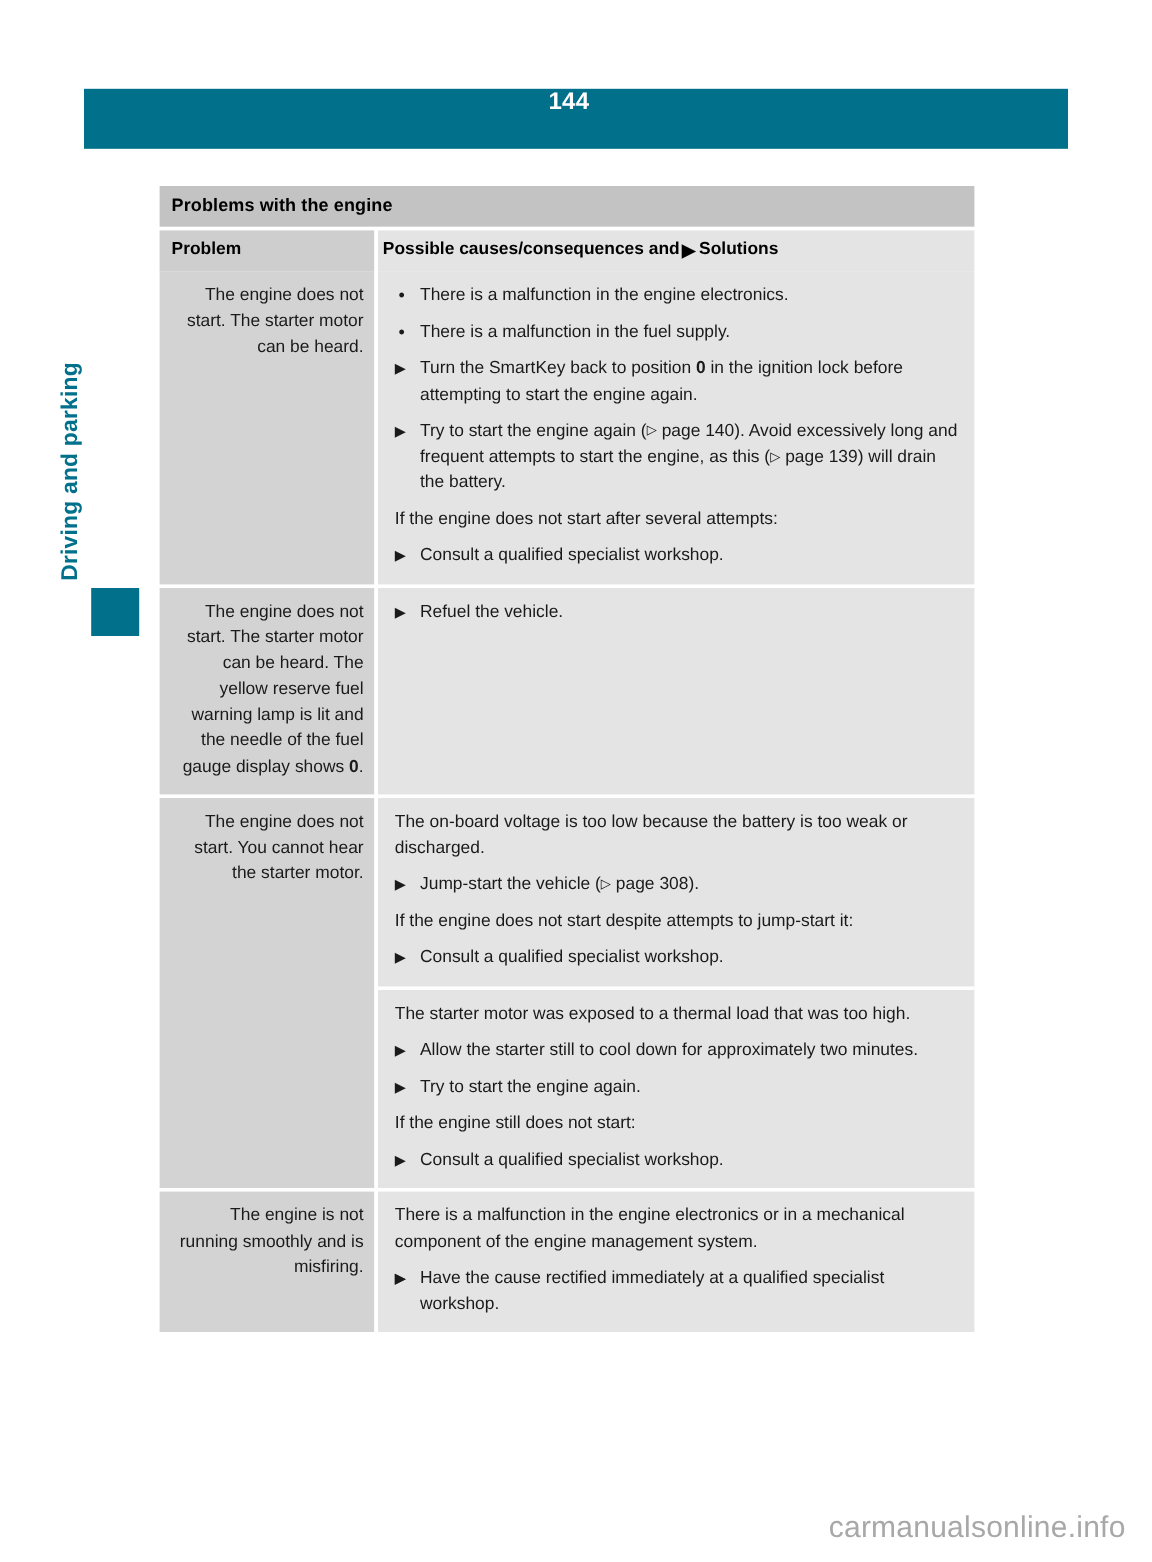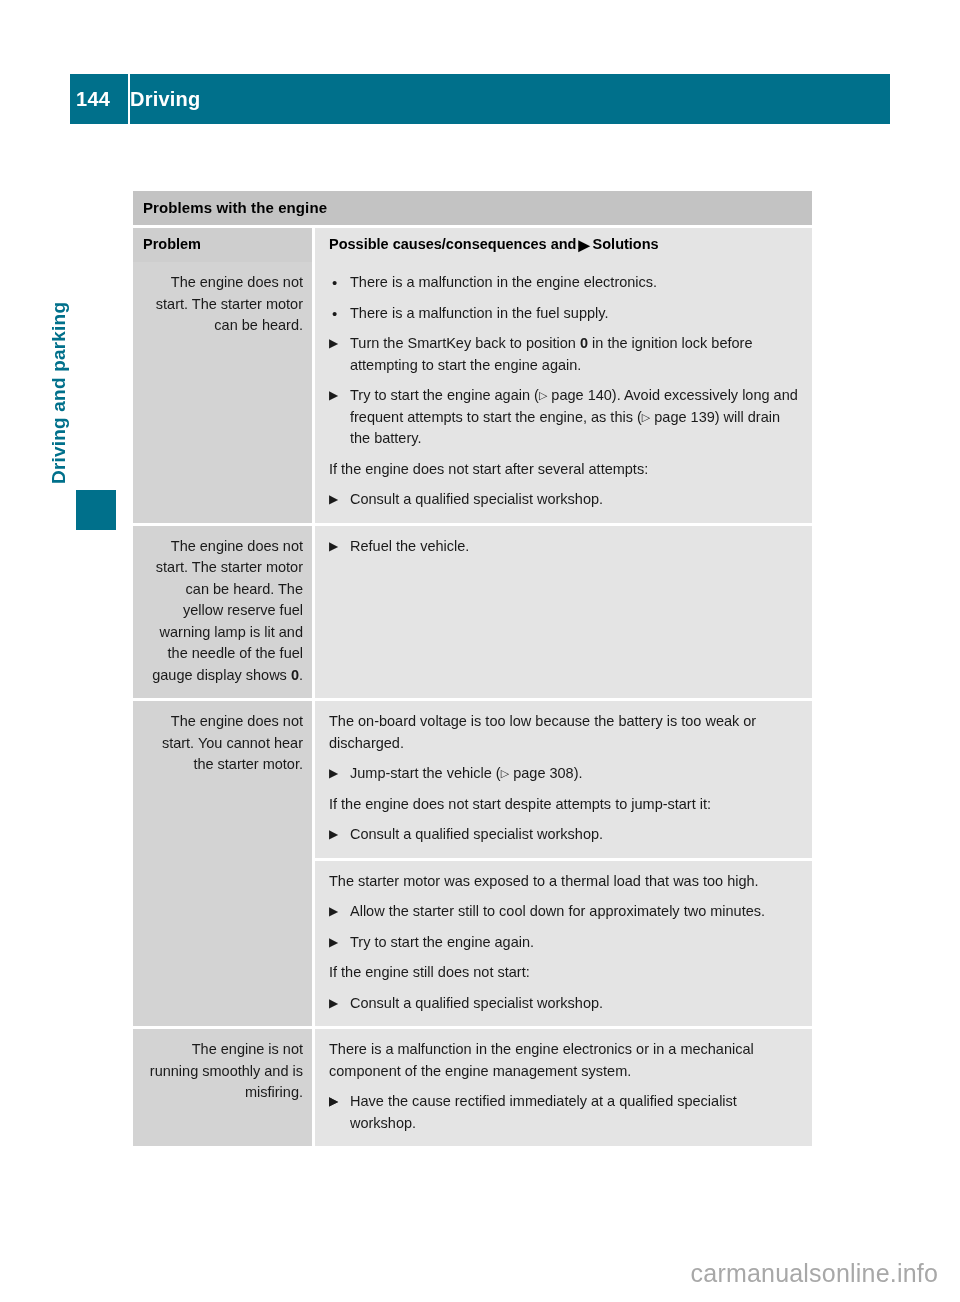--- a/index.html
+++ b/index.html
@@ -19,20 +19,21 @@
   
   .page-header {
     position: absolute;
     left: 70px;
     top: 74px;
     width: 820px;
     height: 50px;
     background: #00708b;
     display: flex;
     align-items: center;
+    flex-direction: column;
   }
   .page-number {
     width: 52px;
     flex: 0 0 52px;
     color: #ffffff;
     font-size: 20px;
     font-weight: bold;
     padding-left: 0;
     text-align: left;
     margin-left: 6px;
@@ -80,21 +81,20 @@
     height: 40px;
     background: #00708b;
   }
 
   
   .doc-table {
     position: absolute;
     left: 133px;
     top: 155px;
     width: 679px;
-    margin-top: 36px;
   }
   .table-title {
     background: #c3c3c3;
     color: #000000;
     font-size: 15px;
     font-weight: bold;
     padding: 8px 10px 9px 10px;
     letter-spacing: 0.1px;
   }
   .spacer-3 { height: 3px; background: #ffffff; }
@@ -113,21 +113,21 @@
     padding: 8px 10px 9px 10px;
     box-sizing: border-box;
   }
   .col-gap { width: 3px; flex: 0 0 3px; background: #ffffff; }
   .th-causes {
     flex: 1 1 auto;
     background: #e4e4e4;
     font-size: 14.5px;
     font-weight: bold;
     color: #000;
-    padding: 8px 10px 9px 14px;
+    padding: 8px 10px 9px 4px;
     box-sizing: border-box;
   }
   .th-causes .solid-tri {
     display: inline-block;
     vertical-align: -1px;
     margin: 0 3px 0 2px;
   }
 
   .trow {
     display: flex;

